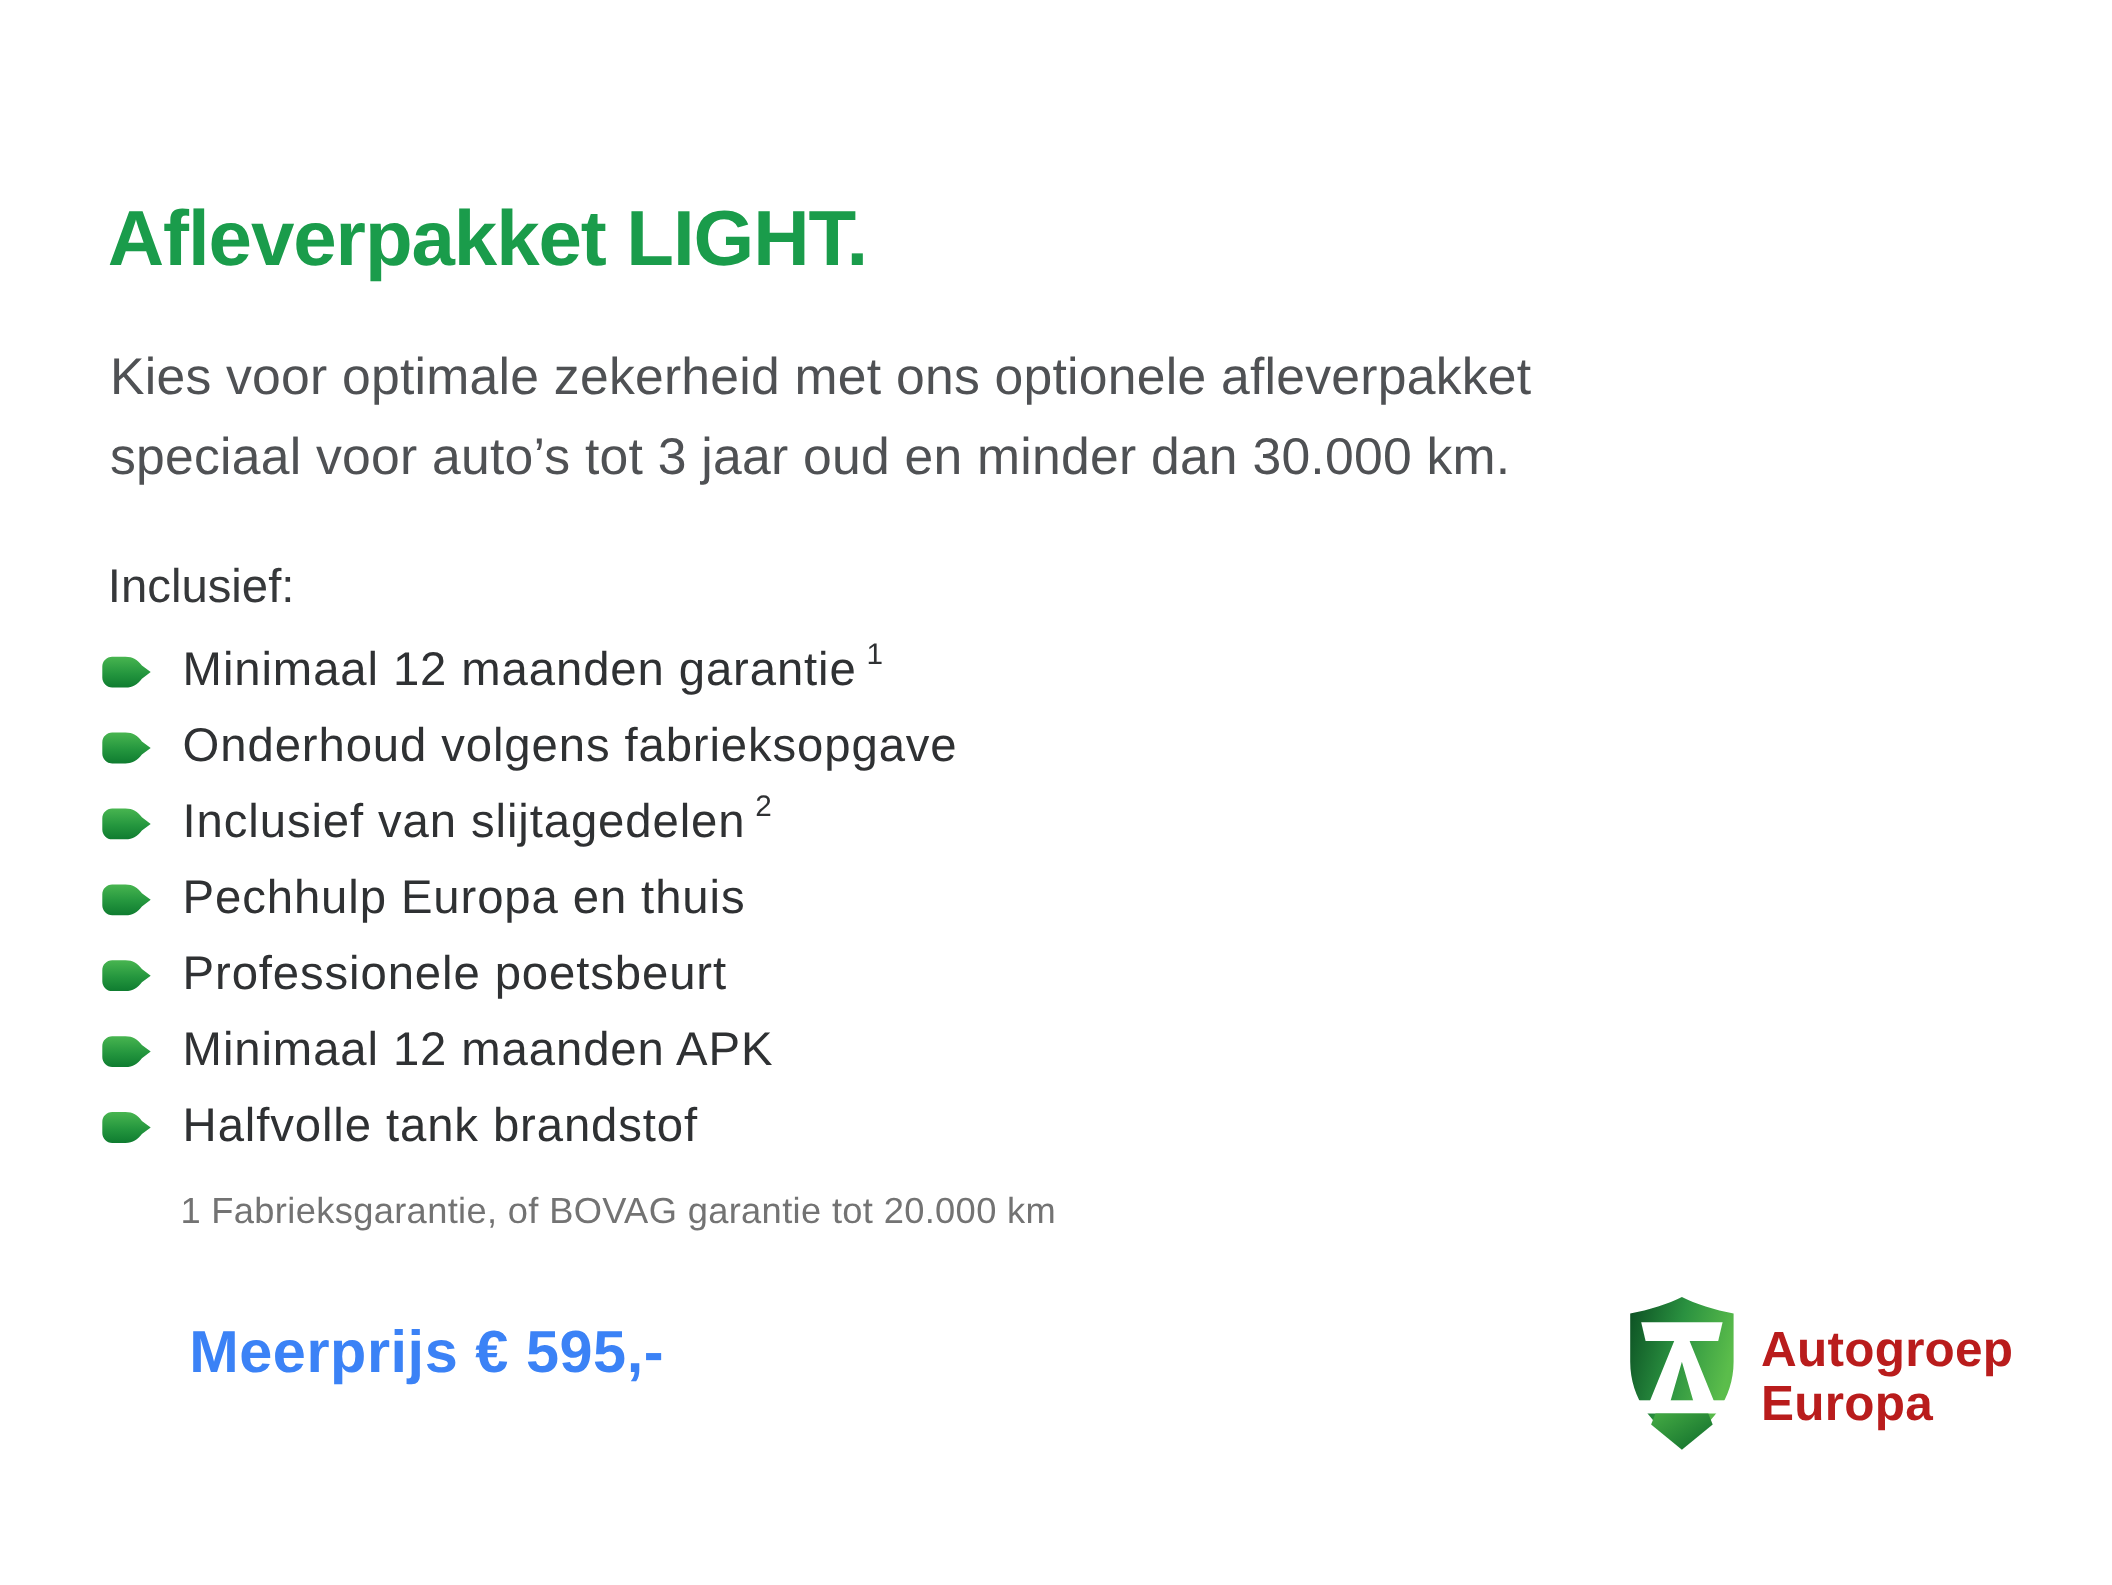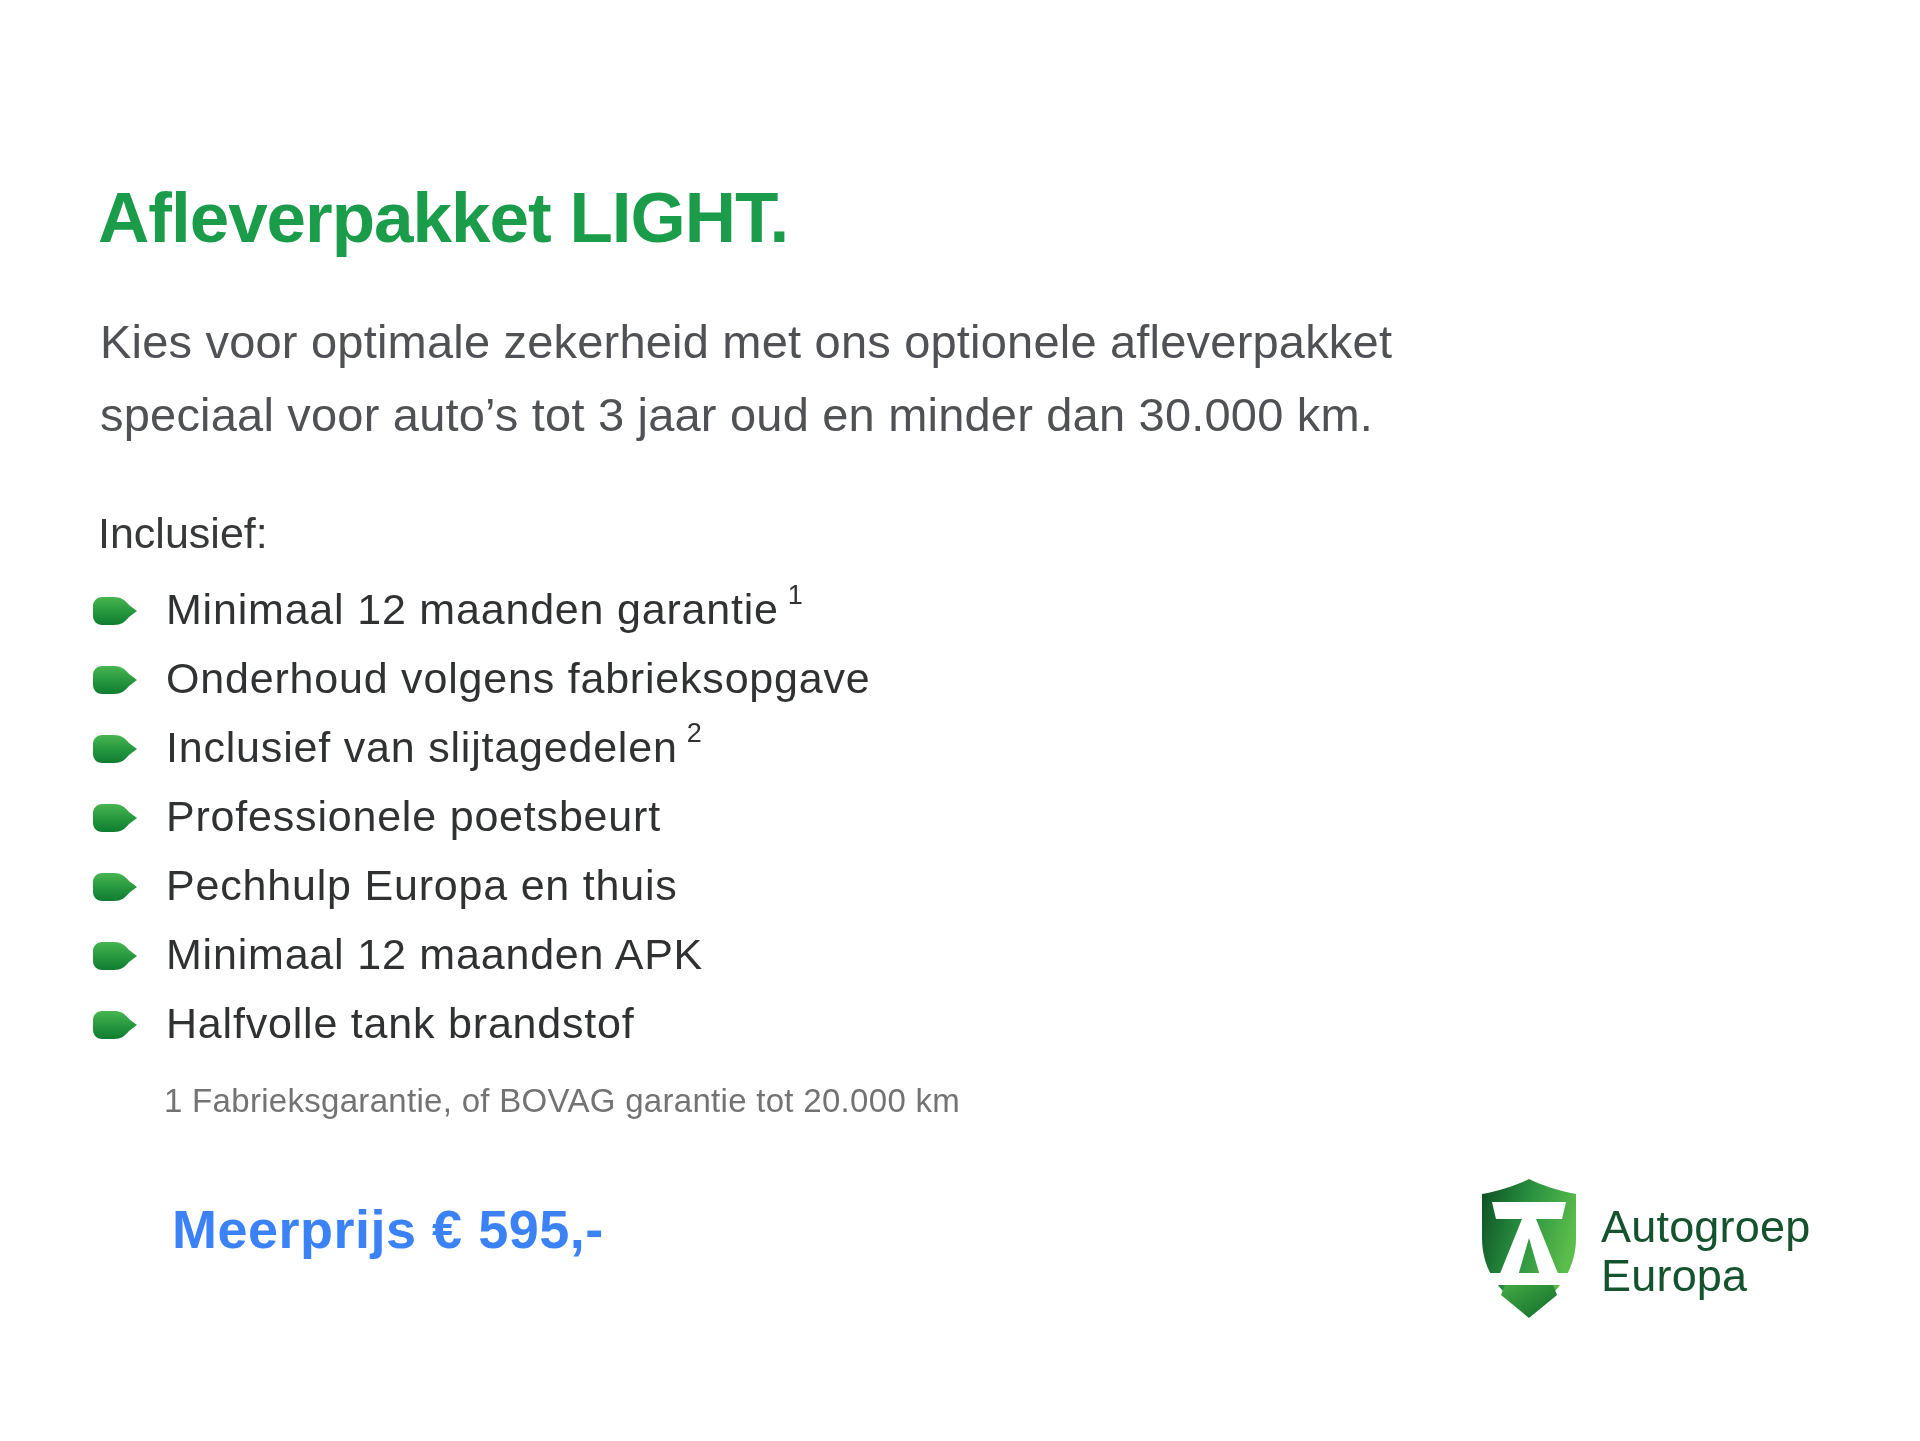--- a/index.html
+++ b/index.html
@@ -46,21 +46,21 @@
   }
   .price {
     position:absolute; left:172px; top:1200px;
     font-size:54px; font-weight:bold; line-height:1.1; color:#3b82f6;
     letter-spacing:0.5px; white-space:nowrap;
   }
   .logo { position:absolute; left:1477px; top:1176px; display:flex; }
   .logo-mark { width:104px; height:146px; display:block; }
   .logo-text {
     margin-left:20px; margin-top:26px;
-    font-size:45px; line-height:49px; font-weight:normal; color:#14532d;
+    font-size:45px; line-height:49px; font-weight:bold; color:#b91c1c;
     letter-spacing:0.2px; white-space:nowrap;
   }
   .defs-holder { position:absolute; width:0; height:0; overflow:hidden; }
 </style>
 </head>
 <body>
 
 <svg class="defs-holder" aria-hidden="true">
   <defs>
     <linearGradient id="bulletGrad" x1="0" y1="0" x2="0" y2="1">
@@ -110,28 +110,28 @@
       <svg class="bullet" viewBox="0 0 46 30">
           <path fill="url(#bulletGrad)" d="M10 1 H22 C29 1 33 4 37 9 L45 15 L37 21 C33 26 29 29 22 29 H10 C5 29 1 25 1 20 V10 C1 5 5 1 10 1 Z"></path>
         </svg>
       <span class="ftext">Inclusief van slijtagedelen</span>
         <sup>2</sup>
     </li>
     <li class="feature">
       <svg class="bullet" viewBox="0 0 46 30">
           <path fill="url(#bulletGrad)" d="M10 1 H22 C29 1 33 4 37 9 L45 15 L37 21 C33 26 29 29 22 29 H10 C5 29 1 25 1 20 V10 C1 5 5 1 10 1 Z"></path>
         </svg>
-      <span class="ftext">Professionele poetsbeurt</span>
+      <span class="ftext">Pechhulp Europa en thuis</span>
         <sup></sup>
     </li>
     <li class="feature">
       <svg class="bullet" viewBox="0 0 46 30">
           <path fill="url(#bulletGrad)" d="M10 1 H22 C29 1 33 4 37 9 L45 15 L37 21 C33 26 29 29 22 29 H10 C5 29 1 25 1 20 V10 C1 5 5 1 10 1 Z"></path>
         </svg>
-      <span class="ftext">Pechhulp Europa en thuis</span>
+      <span class="ftext">Professionele poetsbeurt</span>
         <sup></sup>
     </li>
     <li class="feature">
       <svg class="bullet" viewBox="0 0 46 30">
           <path fill="url(#bulletGrad)" d="M10 1 H22 C29 1 33 4 37 9 L45 15 L37 21 C33 26 29 29 22 29 H10 C5 29 1 25 1 20 V10 C1 5 5 1 10 1 Z"></path>
         </svg>
       <span class="ftext">Minimaal 12 maanden APK</span>
         <sup></sup>
     </li>
     <li class="feature">

